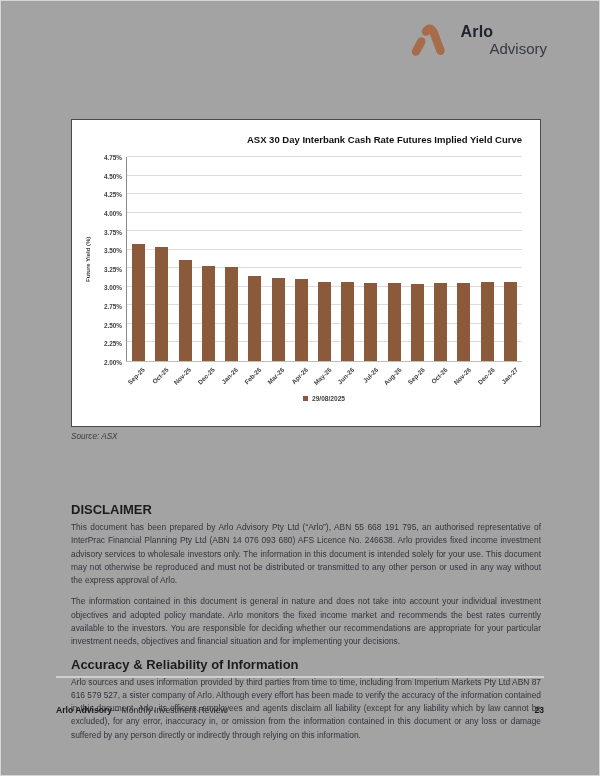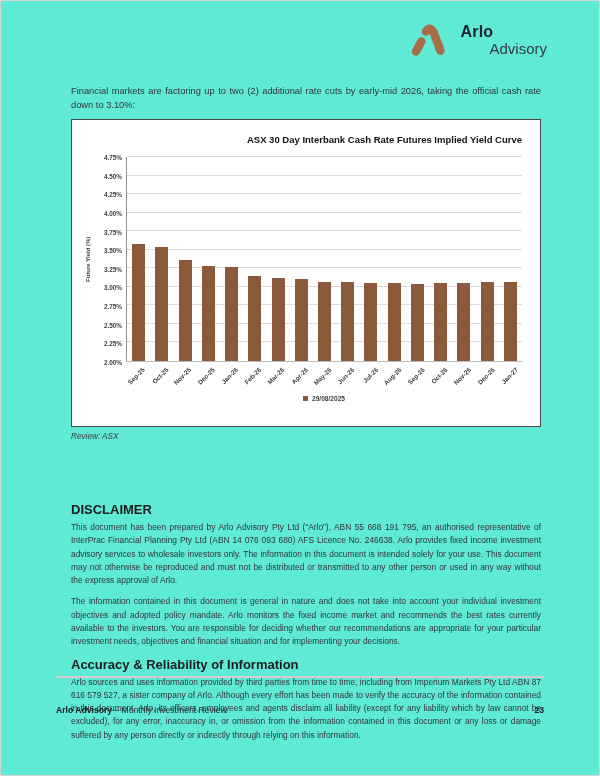--- a/index.html
+++ b/index.html
@@ -1,20 +1,20 @@
 <!DOCTYPE html>
 <html><head>
 <meta charset="utf-8">
 <style>
   * { margin:0; padding:0; box-sizing:border-box; }
   html,body { background:#e8e8e8; }
   body { font-family:"Liberation Sans", sans-serif; }
   .page {
     position:relative; width:600px; height:776px; margin:0 auto;
-    background:#5eead4; border:1px solid #d6d6d6; overflow:hidden;
+    background:#a3a3a3; border:1px solid #d6d6d6; overflow:hidden;
     color:#35363e;
     text-decoration:underline;
   }
 
   
   .logo-row { position:absolute; top:18px; right:52px; display:flex; align-items:center; gap:8px; }
   .logo-mark { width:46px; height:42px; }
   .logo-text { display:flex; flex-direction:column; line-height:1.02; }
   .logo-text .brand-top { font-size:16px; font-weight:bold; color:#20242f; letter-spacing:0.2px; }
   .logo-text .brand-bottom { font-size:15px; font-weight:400; color:#343947;margin-left:29px; }
@@ -92,21 +92,20 @@
     <svg class="logo-mark" viewBox="0 0 60 48" aria-hidden="true">
       <path d="M13 39 L20 26" stroke="#a76c4a" stroke-width="11" stroke-linecap="round" fill="none"></path>
       <path d="M26 13 Q31 5 36 14 L45 38" stroke="#a76c4a" stroke-width="11" stroke-linecap="round" stroke-linejoin="round" fill="none"></path>
     </svg>
     <div class="logo-text">
       <span class="brand-top">Arlo</span>
       <span class="brand-bottom">Advisory</span>
     </div>
   </div>
 
-  <p class="intro">Financial markets are factoring up to two (2) additional rate cuts by early-mid 2026, taking the official cash rate down to 3.10%:</p>
 
   <div class="chart-card">
     <div class="chart-title">ASX 30 Day Interbank Cash Rate Futures Implied Yield Curve</div>
     <div class="chart-body">
       <div class="y-title">Future Yield (%)</div>
       <div class="y-labels">
           <div class="ytick" style="bottom: 0%;">2.00%</div>
           <div class="ytick" style="bottom: 9.09091%;">2.25%</div>
           <div class="ytick" style="bottom: 18.1818%;">2.50%</div>
           <div class="ytick" style="bottom: 27.2727%;">2.75%</div>
@@ -240,21 +239,21 @@
             </div>
           </div>
         <div class="legend">
           <span class="legend-marker" style="background: rgb(139, 90, 58);"></span>
           <span class="legend-label">29/08/2025</span>
         </div>
       </div>
     </div>
   </div>
 
-  <div class="source">Review: ASX</div>
+  <div class="source">Source: ASX</div>
 
   <div class="disclaimer-block">
     <div class="disc-heading">DISCLAIMER</div>
     <p class="disc-para">This document has been prepared by Arlo Advisory Pty Ltd (“Arlo”), ABN 55 668 191 795, an authorised representative of InterPrac Financial Planning Pty Ltd (ABN 14 076 093 680) AFS Licence No. 246638. Arlo provides fixed income investment advisory services to wholesale investors only. The information in this document is intended solely for your use. This document may not otherwise be reproduced and must not be distributed or transmitted to any other person or used in any way without the express approval of Arlo.</p>
     <p class="disc-para">The information contained in this document is general in nature and does not take into account your individual investment objectives and adopted policy mandate.  Arlo monitors the fixed income market and recommends the best rates currently available to the investors. You are responsible for deciding whether our recommendations are appropriate for your particular investment needs, objectives and financial situation and for implementing your decisions.</p>
     <div class="disc-heading">Accuracy &amp; Reliability of Information</div>
     <p class="disc-para">Arlo sources and uses information provided by third parties from time to time, including from Imperium Markets Pty Ltd ABN 87 616 579 527, a sister company of Arlo. Although every effort has been made to verify the accuracy of the information contained in this document, Arlo, its officers, employees and agents disclaim all liability (except for any liability which by law cannot be excluded), for any error, inaccuracy in, or omission from the information contained in this document or any loss or damage suffered by any person directly or indirectly through relying on this information.</p>
   </div>
 
   <div class="footer">

